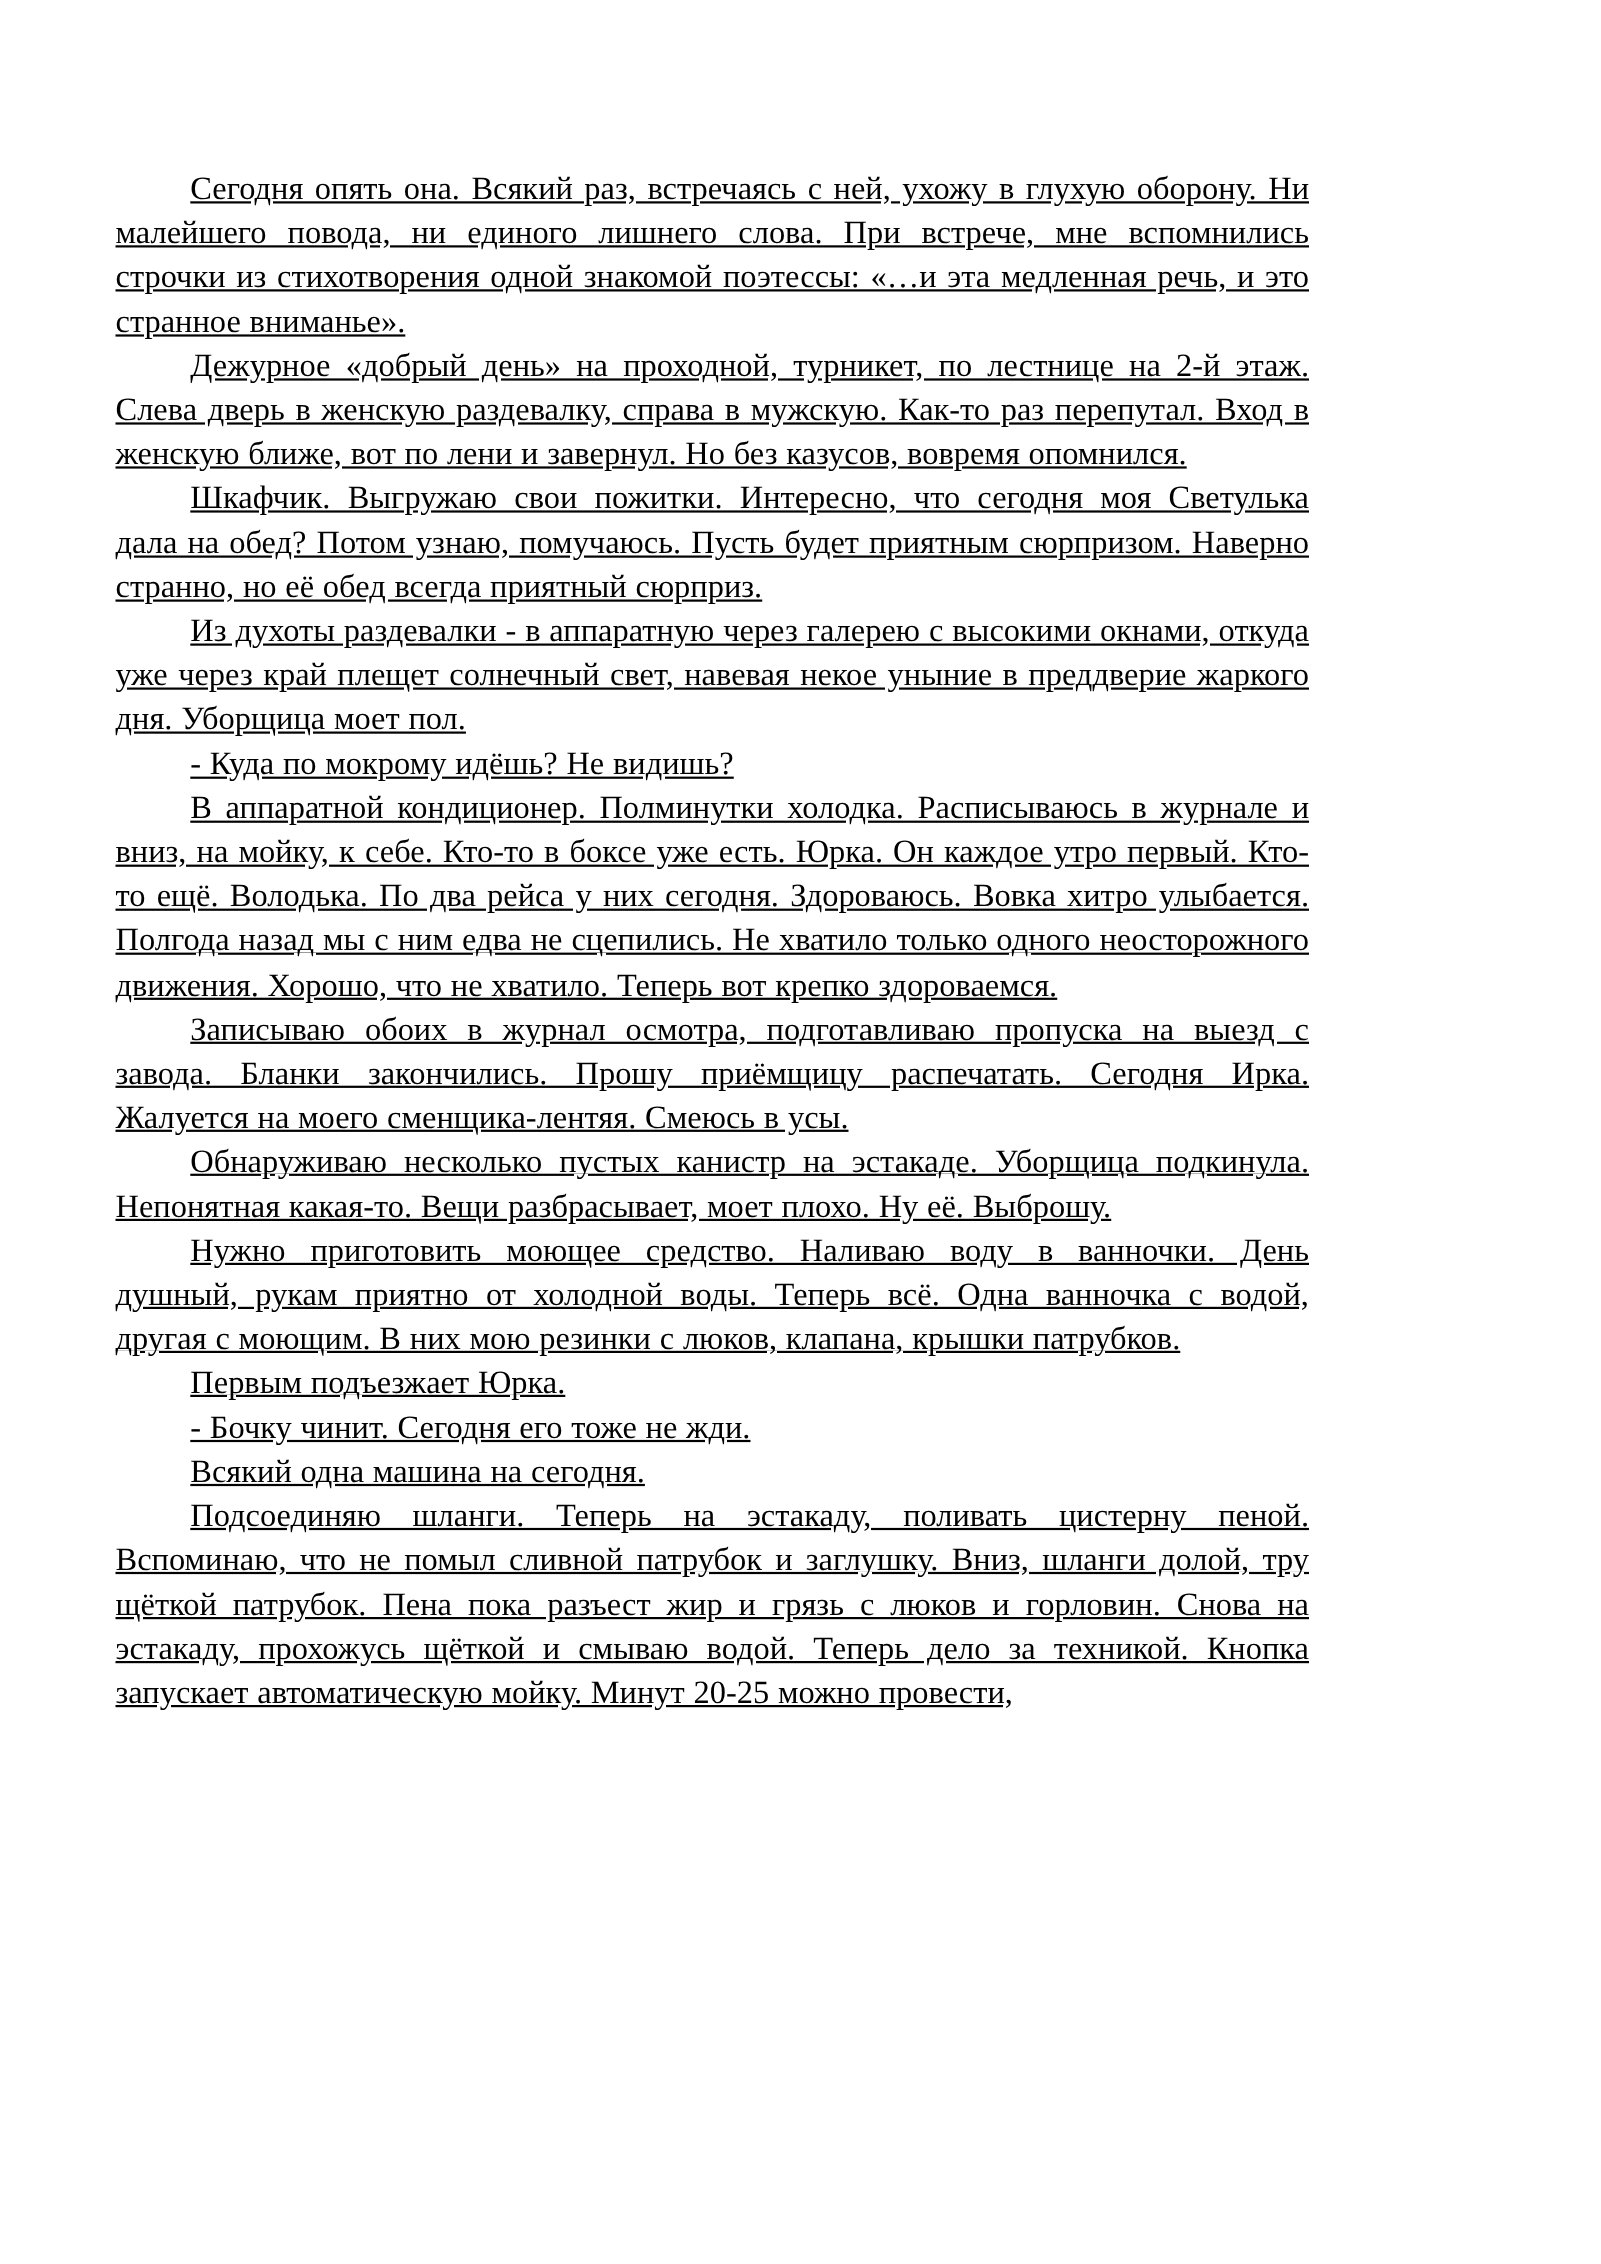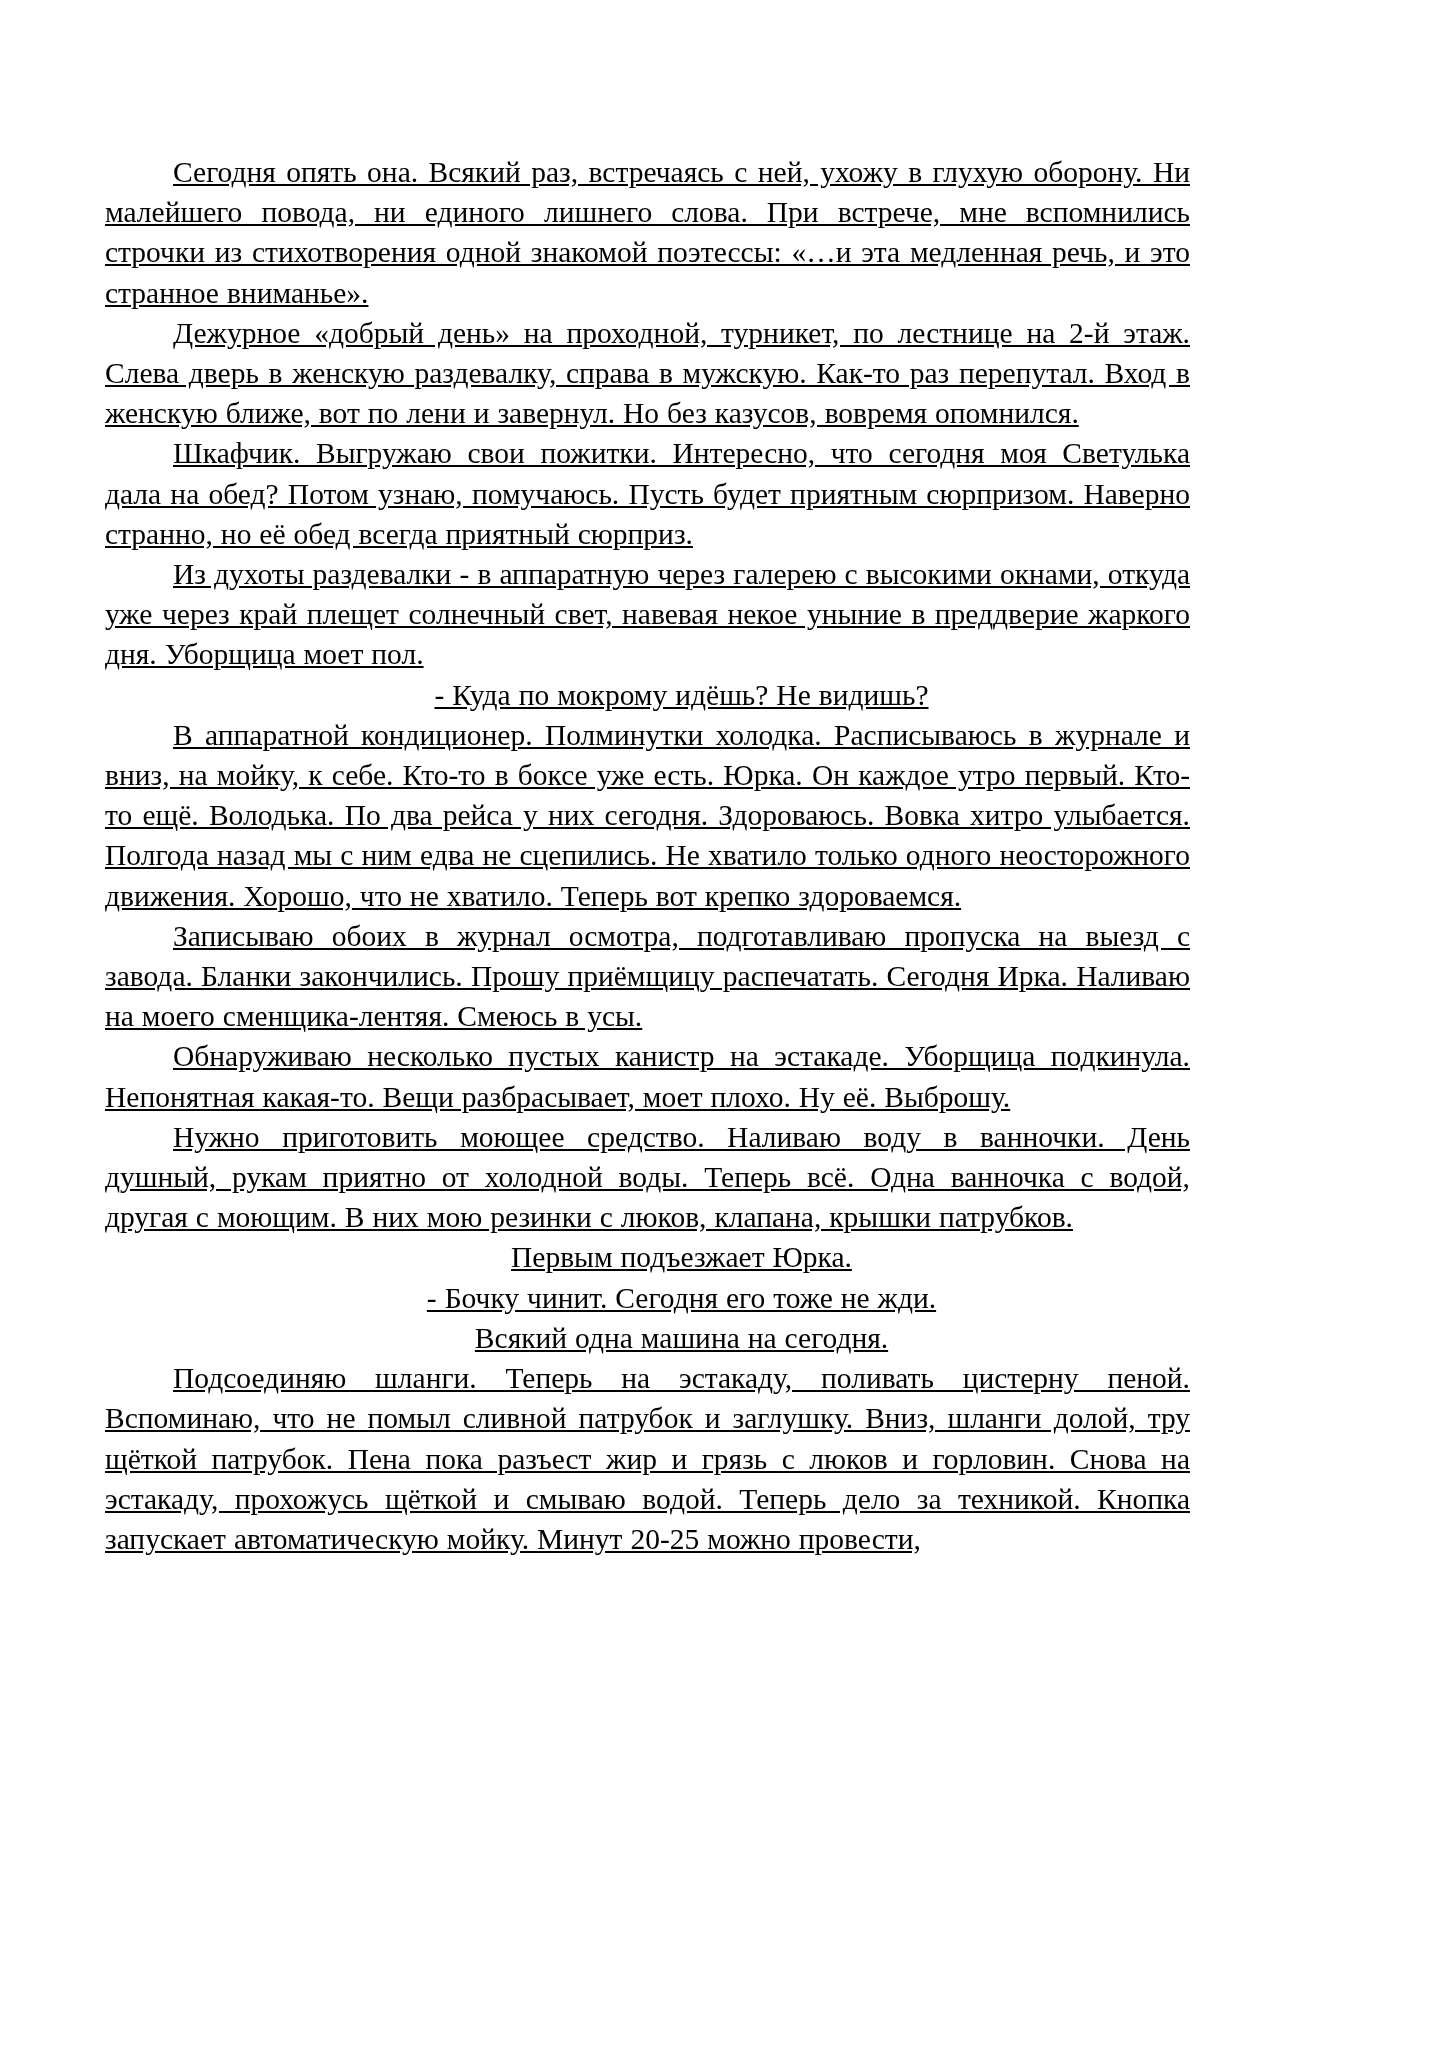--- a/index.html
+++ b/index.html
@@ -34,21 +34,21 @@
     font-size: 29.5px;
     line-height: 40.2px;
     text-align: justify;
     text-justify: inter-word;
     text-indent: 68px;
     word-spacing: 0.02em;
     -webkit-font-smoothing: antialiased;
   }
   
   p.para.short {
-    text-align: center;
+    text-align: left;
   }
 </style>
 </head>
 <body>
 
 <div class="page">
   <div class="text-block">
 
     <p class="para">Сегодня опять она. Всякий раз, встречаясь с ней, ухожу в глухую оборону. Ни малейшего повода, ни единого лишнего слова. При встрече, мне вспомнились строчки из стихотворения одной знакомой поэтессы: «…и эта медленная речь, и это странное вниманье».</p>
 
@@ -57,21 +57,21 @@
     <p class="para">Шкафчик. Выгружаю свои пожитки. Интересно, что сегодня моя Светулька дала на обед? Потом узнаю, помучаюсь. Пусть будет приятным сюрпризом. Наверно странно, но её обед всегда приятный сюрприз.</p>
 
 
     <p class="para"> Из духоты раздевалки -  в аппаратную через галерею с высокими окнами, откуда уже через край плещет солнечный свет, навевая некое уныние в преддверие жаркого дня. Уборщица моет пол.</p>
 
     <p class="para short">- Куда по мокрому идёшь? Не видишь?</p>
 
 
     <p class="para">В аппаратной кондиционер. Полминутки холодка. Расписываюсь в журнале и вниз, на мойку, к себе. Кто-то в боксе уже есть. Юрка. Он каждое утро первый. Кто-то ещё. Володька. По два рейса у них сегодня. Здороваюсь. Вовка хитро улыбается. Полгода назад мы с ним едва не сцепились. Не хватило только одного неосторожного движения. Хорошо, что не хватило. Теперь вот крепко здороваемся.</p>
 
-    <p class="para">Записываю обоих в журнал осмотра, подготавливаю пропуска на выезд с завода. Бланки закончились. Прошу приёмщицу распечатать. Сегодня Ирка. Наливаю на моего сменщика-лентяя. Смеюсь в усы.</p>
+    <p class="para">Записываю обоих в журнал осмотра, подготавливаю пропуска на выезд с завода. Бланки закончились. Прошу приёмщицу распечатать. Сегодня Ирка. Жалуется на моего сменщика-лентяя. Смеюсь в усы.</p>
 
     <p class="para">Обнаруживаю несколько пустых канистр на эстакаде. Уборщица подкинула. Непонятная какая-то. Вещи разбрасывает, моет плохо. Ну её. Выброшу.</p>
 
     <p class="para">Нужно приготовить моющее средство. Наливаю воду в ванночки. День душный, рукам приятно от холодной воды. Теперь всё. Одна ванночка с водой, другая с моющим. В них мою резинки с люков, клапана, крышки патрубков.</p>
 
     <p class="para short">Первым подъезжает Юрка.</p>
 
 
     <p class="para short">- Бочку чинит. Сегодня его тоже не жди.</p>
 

